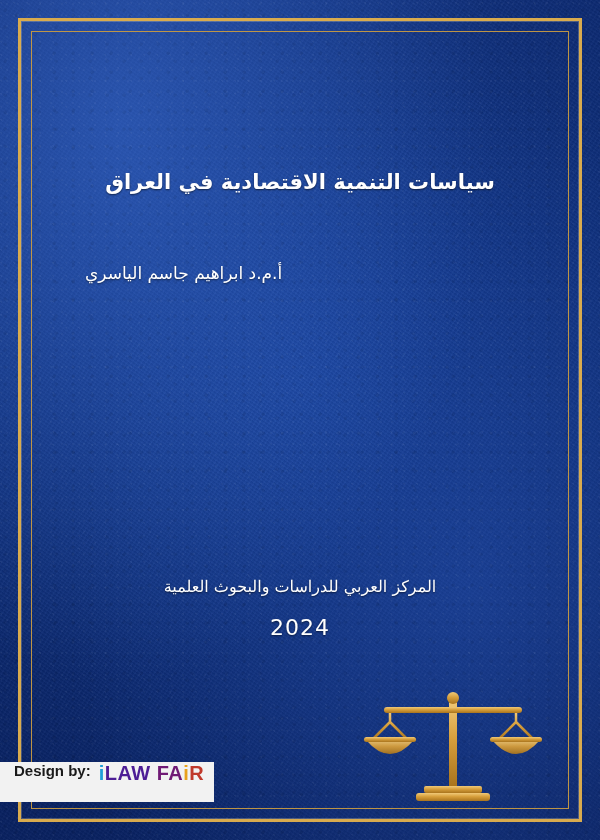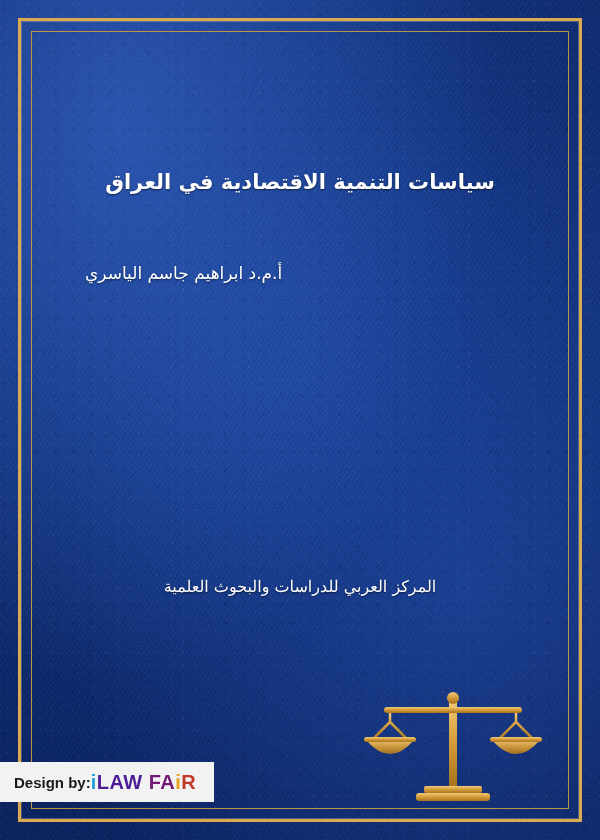--- a/index.html
+++ b/index.html
@@ -131,24 +131,24 @@
 
   
   .design-badge {
     position: absolute;
     left: 0;
     bottom: 38px;
     width: 214px;
     height: 40px;
     background: #f2f2f2;
     display: flex;
-    align-items: center;
+    align-items: flex-start;
     padding-left: 14px;
     box-sizing: border-box;
-    gap: 0;
+    gap: 8px;
   }
   .design-by {
     color: #1a1a1a;
     font-size: 15px;
     font-weight: bold;
     font-family: "Liberation Sans", sans-serif;
   }
   .logo-word {
     font-family: "Liberation Sans", sans-serif;
     font-weight: bold;
@@ -175,20 +175,21 @@
 
   <div class="content">
     <div class="title">
       <div>سياسات التنمية الاقتصادية في العراق</div>
     </div>
 
     <div class="author">أ.م.د ابراهيم جاسم الياسري</div>
   </div>
 
   <div class="publisher">المركز العربي للدراسات والبحوث العلمية</div>
+  <div class="year">2024</div>
 
   <div class="emblem">
     <svg width="190" height="130" viewBox="0 0 190 130" xmlns="http://www.w3.org/2000/svg">
       <defs>
         <linearGradient id="gold" x1="0" y1="0" x2="0" y2="1">
           <stop offset="0%" stop-color="#f0c978"></stop>
           <stop offset="45%" stop-color="#d79f3c"></stop>
           <stop offset="100%" stop-color="#a9741d"></stop>
         </linearGradient>
       </defs>

